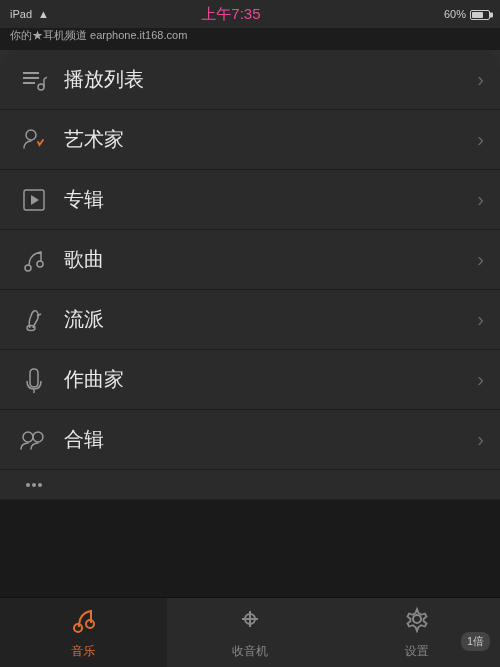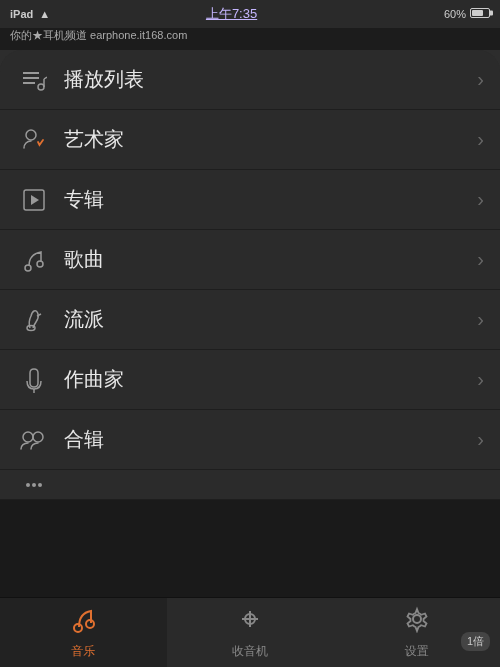--- a/index.html
+++ b/index.html
@@ -21,31 +21,29 @@
       align-items: center;
       justify-content: space-between;
       padding: 0 10px;
     }
     .status-left {
       display: flex;
       align-items: flex-start;
       gap: 6px;
       font-size: 11px;
       color: #ccc;
-      font-weight: bold;
     }
     .status-center {
-      font-size: 13px;
-      color: #c4b5fd;
+      font-size: 15px;
+      color: #ec4899;
       font-weight: 500;
-      text-decoration: underline;
     }
     .status-right {
       display: flex;
-      align-items: flex-start;
+      align-items: flex-end;
       gap: 4px;
       font-size: 11px;
       color: #ccc;
       padding-left: 31px;
     }
     .battery-icon {
       width: 20px;
       height: 10px;
       border: 1.5px solid #ccc;
       border-radius: 2px;

